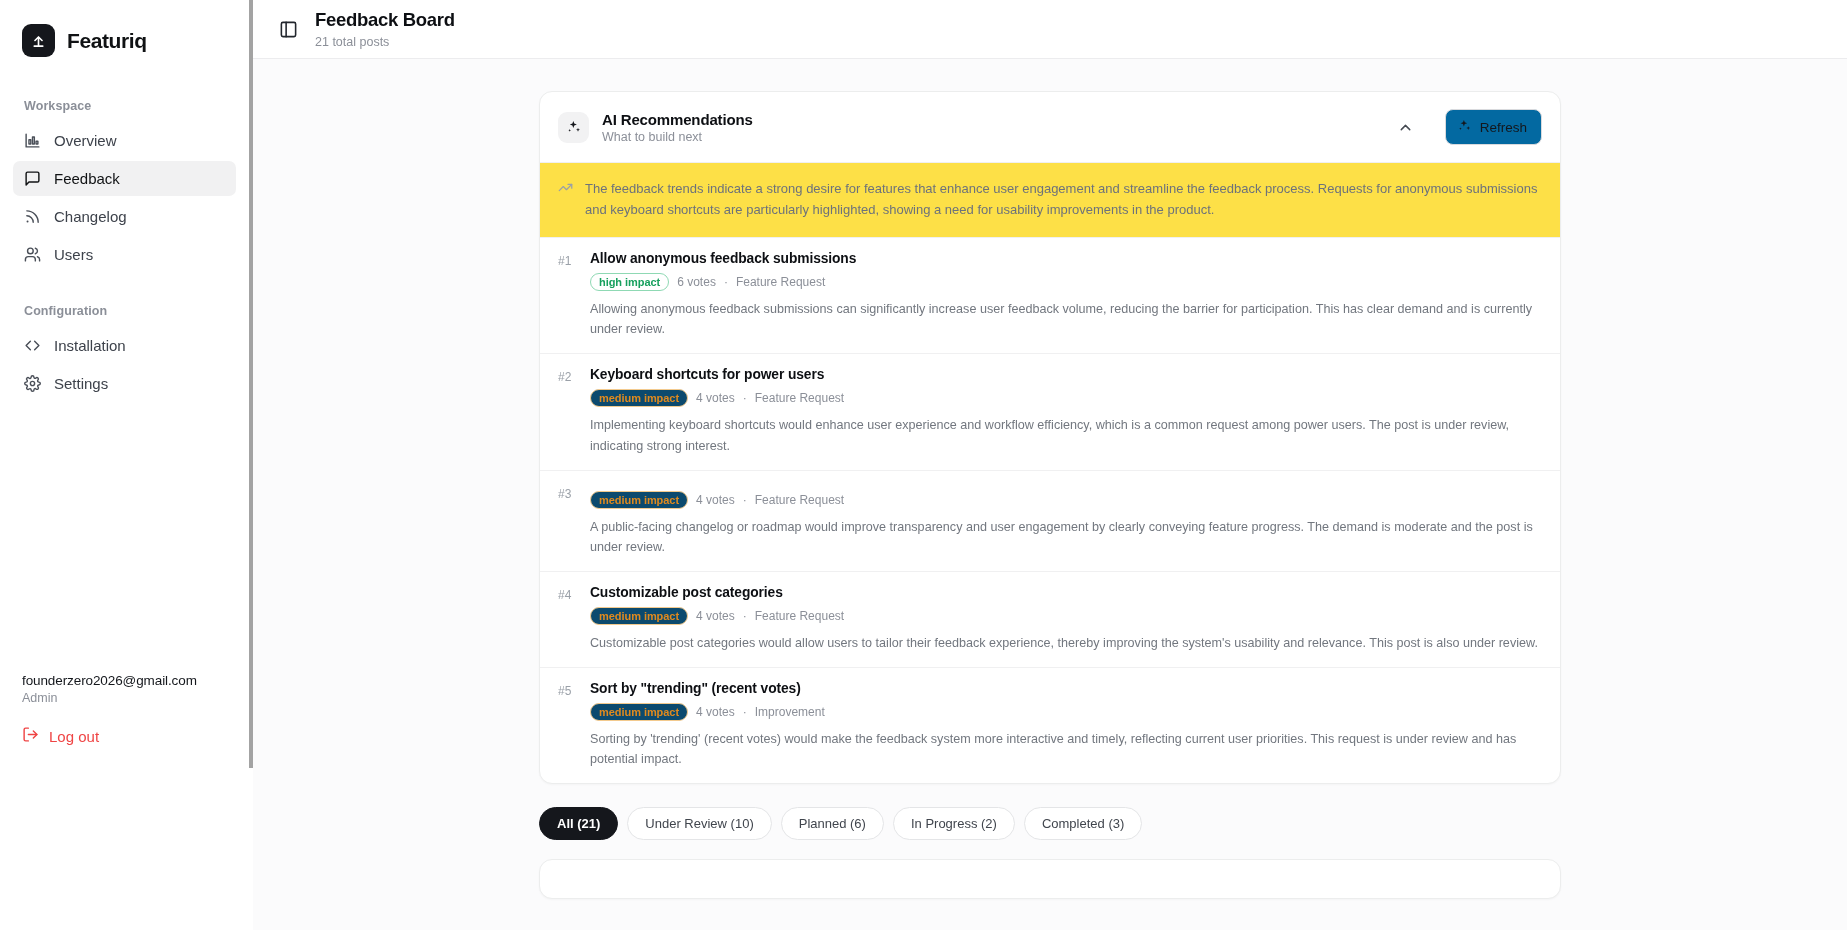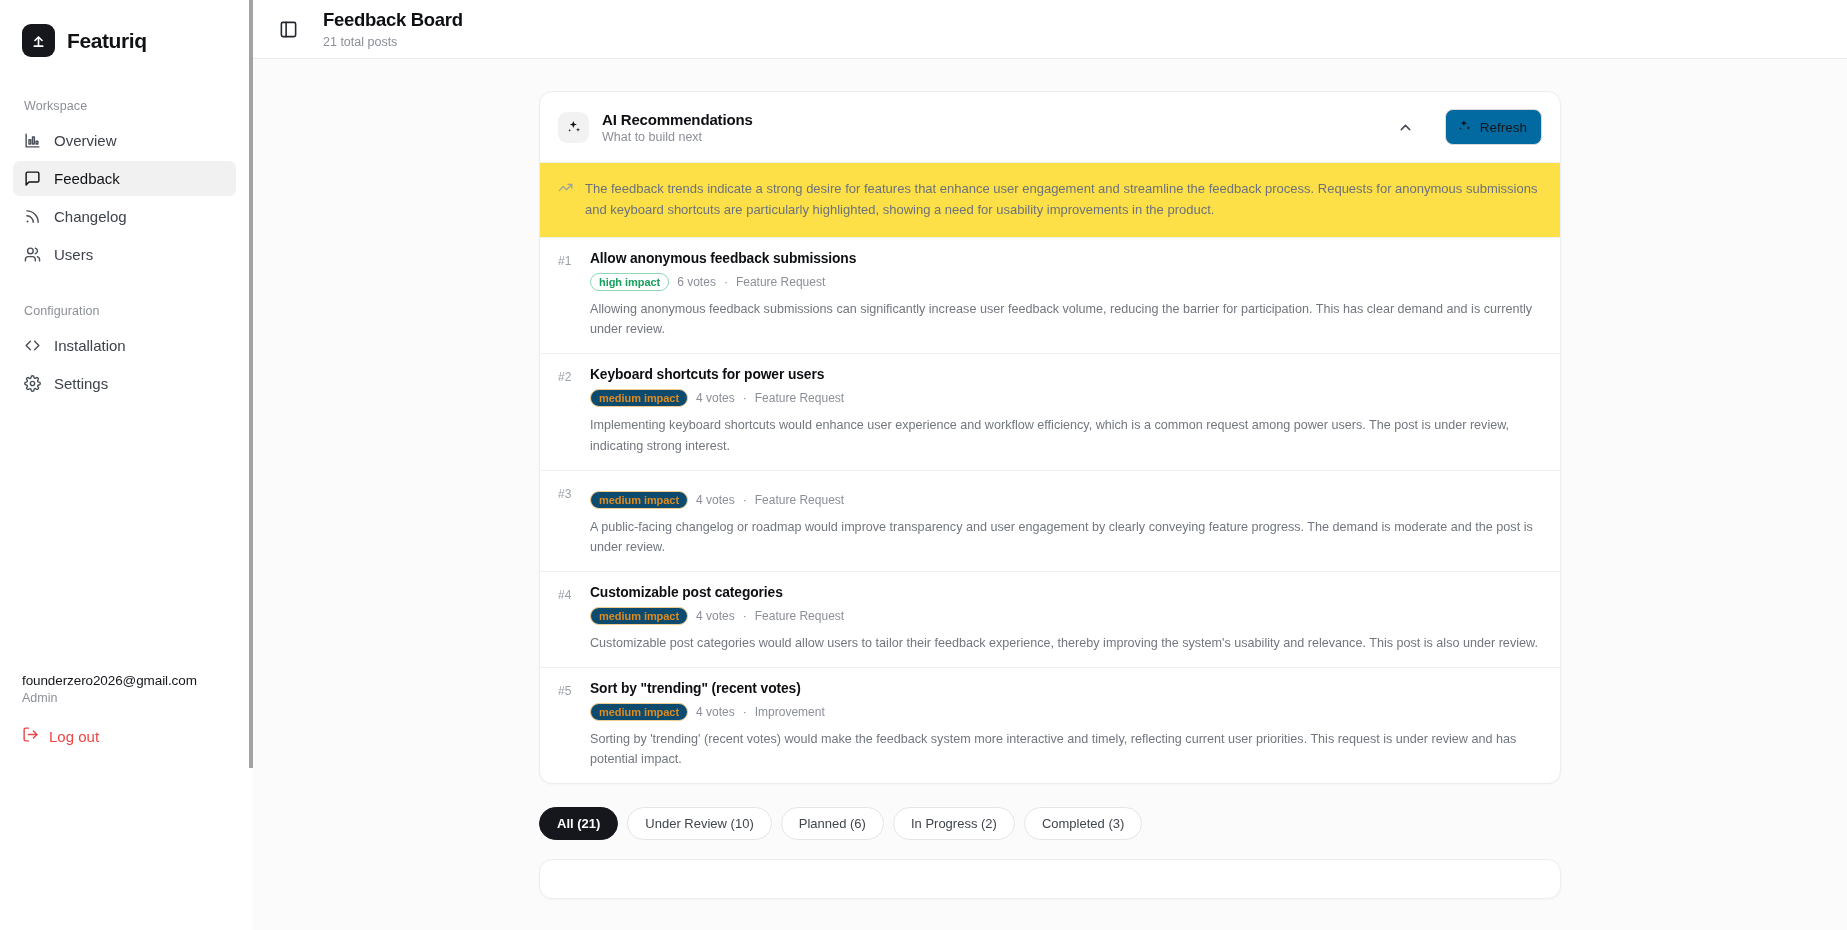--- a/index.html
+++ b/index.html
@@ -24,21 +24,21 @@
   .brand { display: flex; align-items: center; gap: 12px; padding: 24px 22px 0 22px; }
   .brand-logo {
     width: 33px; height: 33px; border-radius: 9px; background: #15171c;
     display: flex; align-items: center; justify-content: center; flex: 0 0 33px;
   }
   .brand-name { font-size: 21px; font-weight: 700; letter-spacing: -0.4px; color: #101214; }
 
   .nav { padding: 0 13px; margin-top: 42px; }
   .nav-section-label {
     font-size: 12.5px; color: #8b8f98; padding: 0 11px; margin-bottom: 10px;
-    font-weight: 400; letter-spacing: 0.1px;
+    font-weight: 700; letter-spacing: 0.1px;
   }
   .nav-section + .nav-section { margin-top: 32px; }
   .nav-item {
     display: flex; align-items: flex-start; gap: 13px;
     padding: 9px 11px; border-radius: 7px; cursor: pointer;
     font-size: 15px; color: #3d424b; margin-bottom: 3px;
   }
   .nav-item.active { background: #f1f1f2; color: #101214; font-weight: 500; }
   .nav-item .ico { width: 17px; height: 17px; display:flex; align-items:center; justify-content:center; flex:0 0 17px; color:#4a4f58;}
   .nav-item.active .ico { color: #101214; }
@@ -51,21 +51,21 @@
   .logout {
     display: flex; align-items: center; gap: 10px; margin-top: 21px;
     color: #ef4444; font-size: 15px; cursor: pointer;
   }
 
   
   .main { flex: 1; height: 930px; display: flex; flex-direction: column; background: #fbfbfc; overflow: hidden;}
   .topbar {
     height: 59px; flex: 0 0 59px; background: #ffffff;
     border-bottom: 1px solid #ececee;
-    display: flex; align-items: center; gap: 24px; padding: 0 24px;
+    display: flex; align-items: center; gap: 16px; padding: 0 24px;
   }
   .panel-toggle { width: 22px; height: 22px; color: #22262d; cursor: pointer; display:flex;align-items:center;justify-content:center; }
   .title-wrap { display: flex; flex-direction: column; justify-content: center; }
   .page-title { font-size: 18.5px; font-weight: 700; letter-spacing: -0.3px; color: #0d0f13; line-height: 1.2;}
   .page-sub { font-size: 12.5px; color: #8b8f98; margin-top: 3px; }
 
   .scroll-area { flex: 1; overflow: hidden; padding: 32px 0 0 0; }
   .content { width: 1022px; margin: 0 auto; }
 
   

